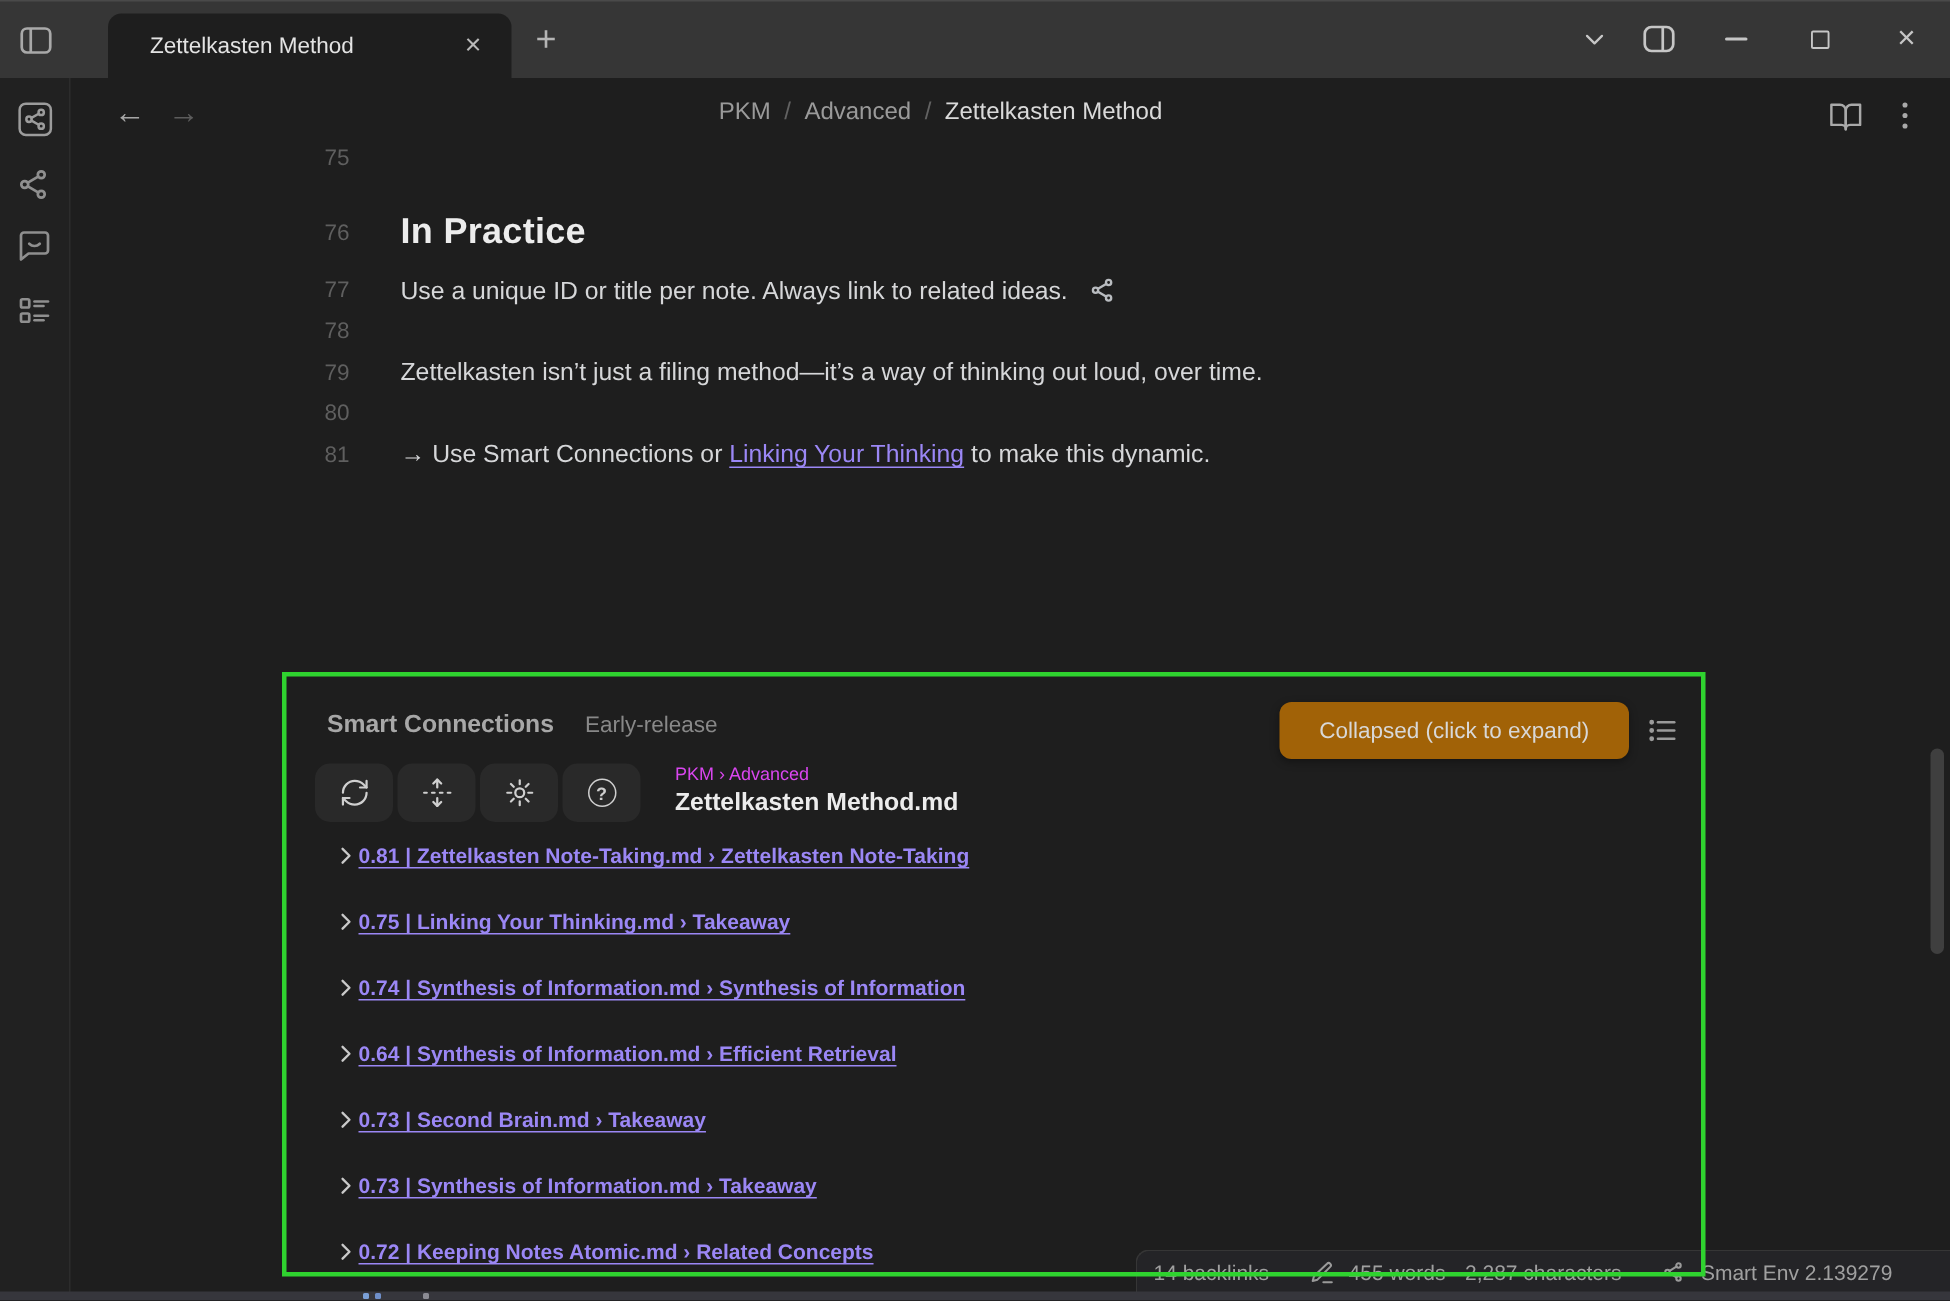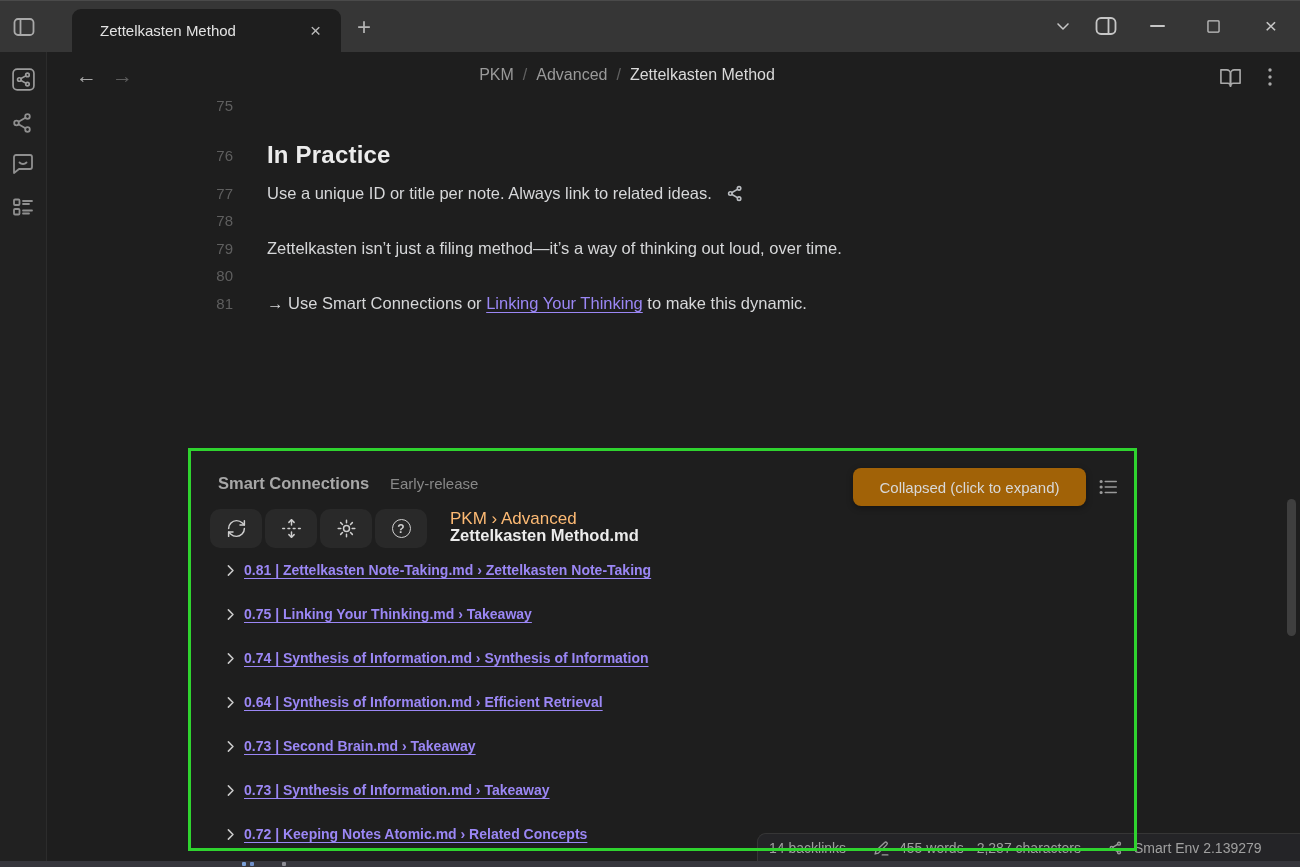--- a/index.html
+++ b/index.html
@@ -84,26 +84,26 @@
   .sc-toolbar { position:absolute; left:210px; top:509px; display:flex; gap:3px; }
   .sc-btn {
     width:52px; height:39px; background:#292929; border-radius:10px;
     display:flex; align-items:center; justify-content:center; color:#cfcfcf; cursor:pointer;
   }
   .help-circle {
     width:19px; height:19px; border:1.7px solid #cfcfcf; border-radius:50%;
     display:flex; align-items:center; justify-content:center;
     font-size:12px; font-weight:700; color:#cfcfcf;
   }
-  .sc-ctx-folder { position:absolute; left:450px; top:509px; font-size:17px; color:#fdba74; }
+  .sc-ctx-folder { position:absolute; left:450px; top:509px; font-size:12px; color:#d946ef; }
   .sc-ctx-file { position:absolute; left:450px; top:526px; font-size:16.5px; font-weight:700; color:#ececec; }
   .sc-item { position:absolute; left:222px; height:24px; display:flex; align-items:center; }
   .sc-chevron { width:17px; height:17px; color:#c9c9c9; cursor:pointer; flex:none; }
   .sc-link {
-    margin-left:5px; font-size:14px; font-weight:600; color:#9b87f5;
+    margin-left:0; font-size:14px; font-weight:600; color:#9b87f5;
     text-decoration:underline; text-underline-offset:3px; cursor:pointer; white-space:nowrap;
   }
 
   
   .statusbar {
     position:absolute; left:757px; top:833px; width:543px; height:29px;
     background:#242427; border:1px solid #363636; border-right:none; border-bottom:none;
     border-radius:9px 0 0 0;
     display:flex; align-items:center; padding:0 14px 0 11px;
     font-size:14px; color:#a0a0a0; z-index:8; white-space:nowrap;

